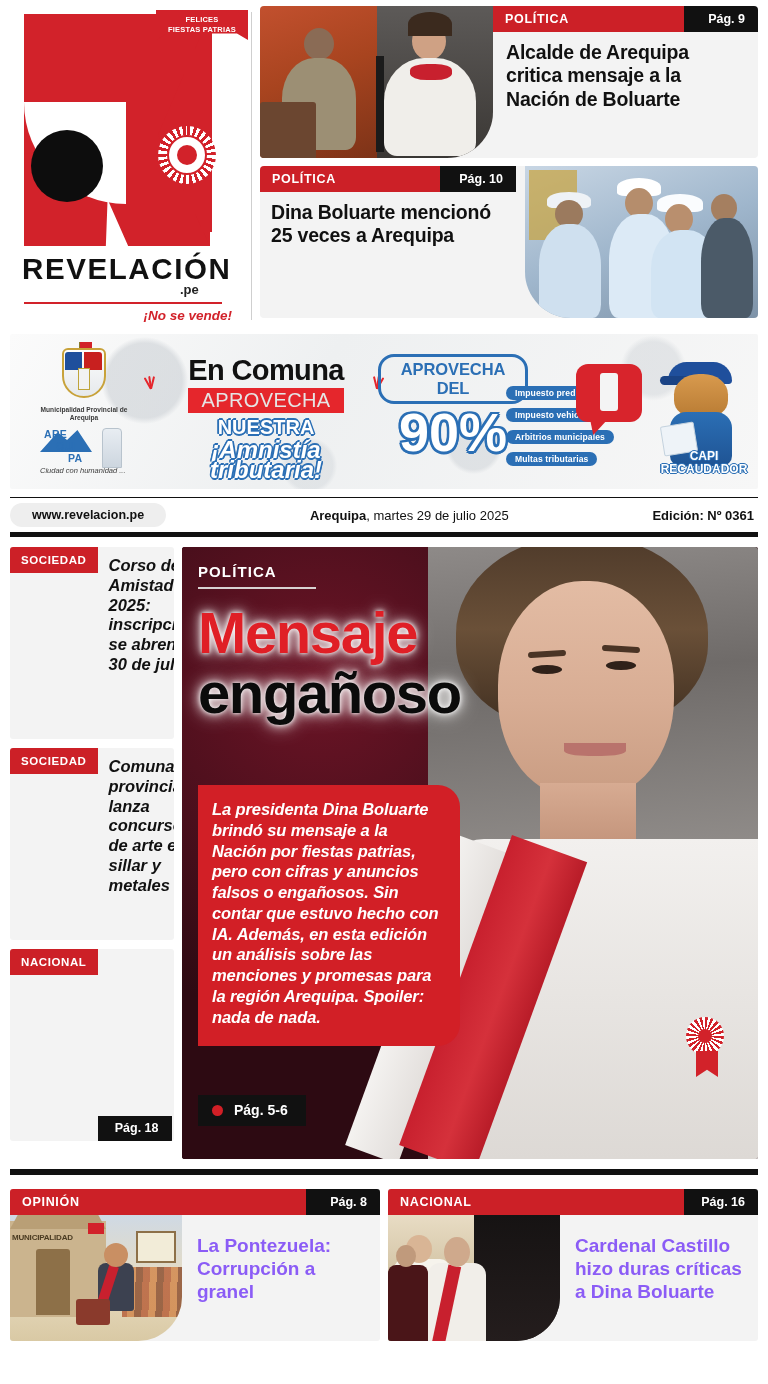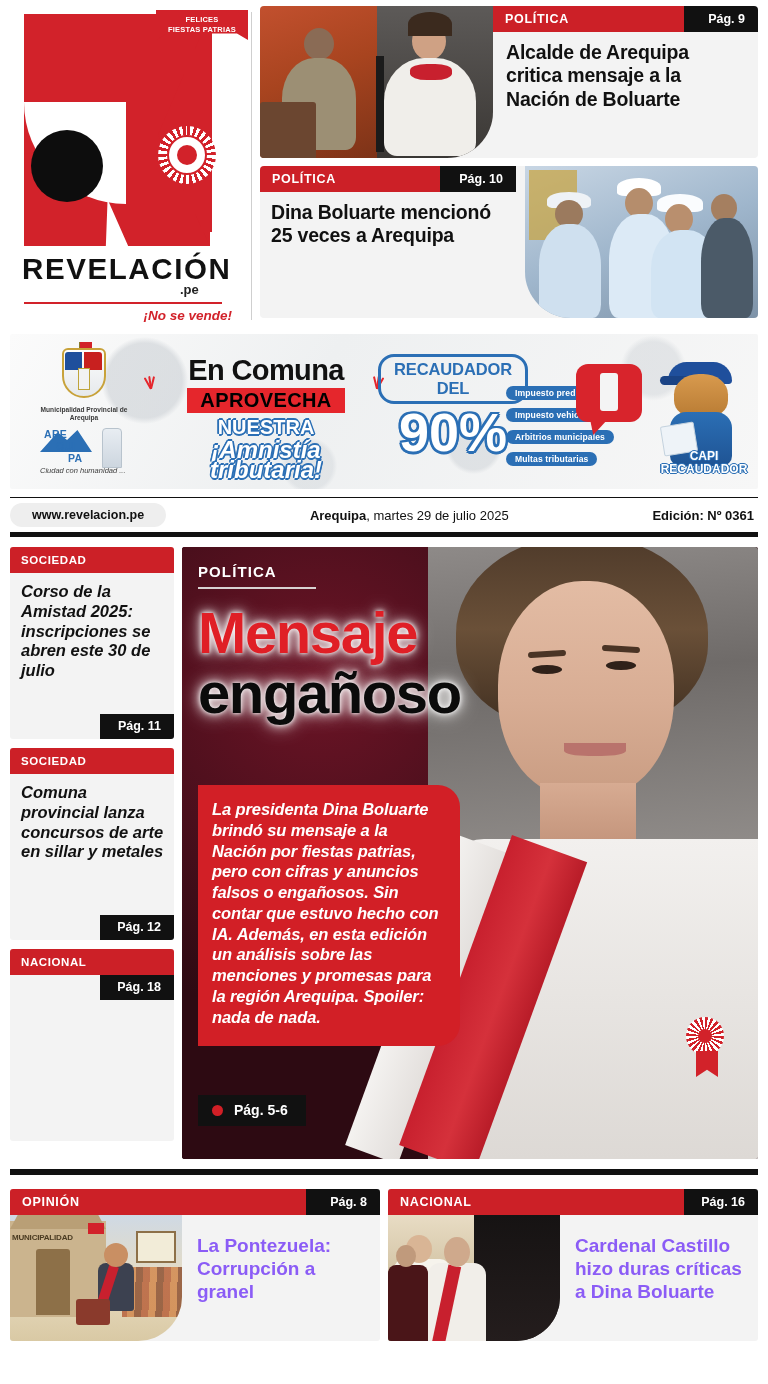--- a/index.html
+++ b/index.html
@@ -124,22 +124,22 @@
     -webkit-clip-path:polygon(0 100%,34% 10%,52% 46%,72% 0,100% 100%);
     clip-path:polygon(0 100%,34% 10%,52% 46%,72% 0,100% 100%); }
   .aqp-t { position:absolute; color:#2b6fb5; font-weight:bold; font-size:10.5px; letter-spacing:.3px; }
   .aqp-tower { position:absolute; left:62px; top:2px; width:20px; height:40px;
     background:linear-gradient(180deg,#e8edf2,#cdd6df); border:1px solid #b8c3cd; border-radius:4px 4px 0 0; }
   .aqp-slogan { position:absolute; left:0; top:40px; font-size:7.5px; font-style:italic;
     color:#3a3a3a; width:98px; text-align:left; }
 
   .ad-mid { position:absolute; left:150px; top:20px; width:212px; text-align:center; }
   .ad-enjulio { font-size:29px; font-weight:bold; color:#111; letter-spacing:-.6px; line-height:32px; }
-  .ad-aprovecha { display:inline-block; background:#e5262c; color:#000000; font-size:20px;
-    font-weight:bold; letter-spacing:.4px; padding:1px 13px; line-height:23px; margin-top:2px;}
+  .ad-aprovecha { display:inline-block; background:#e5262c; color:#e5e5e5; font-size:20px;
+    font-weight:normal; letter-spacing:.4px; padding:1px 13px; line-height:23px; margin-top:2px;}
   .ad-nuestra { font-size:20px; font-weight:bold; color:#fff; line-height:22px; margin-top:3px;
     text-shadow:-1.6px 0 #2b6fb5,1.6px 0 #2b6fb5,0 -1.6px #2b6fb5,0 1.6px #2b6fb5,1.4px 1.4px #2b6fb5,-1.4px -1.4px #2b6fb5; }
   .ad-amnistia { font-size:24px; font-weight:bold; font-style:italic; color:#fff; line-height:20px; margin-top:2px;
     text-shadow:-1.6px 0 #2b6fb5,1.6px 0 #2b6fb5,0 -1.6px #2b6fb5,0 1.6px #2b6fb5,1.4px 1.4px #2b6fb5,-1.4px -1.4px #2b6fb5; }
   .ad-spark { position:absolute; top:22px; width:30px; height:34px; }
   .ad-spark.l { left:-22px; }
   .ad-spark.r { right:-22px; }
   .ad-spark i { position:absolute; left:12px; top:0; width:2px; height:13px; background:#e5262c; border-radius:2px;
      transform-origin:50% 100%; }
 
@@ -180,21 +180,21 @@
   .url-pill { background:#eeeeee; border-radius:13px; padding:5px 22px; font-size:12.5px;
     font-weight:bold; color:#111; }
   .date-center { flex:1; text-align:center; font-size:13px; color:#111; }
   .date-center b { font-weight:bold; }
   .edicion { font-size:13px; font-weight:bold; color:#111; padding-right:4px; }
   .rule-thick { margin:0 10px; width:748px; height:5px; background:#111; }
 
   
   .main { margin:10px 10px 0 10px; width:748px; height:612px; display:flex; gap:8px; }
   .side { width:164px; display:flex; flex-direction:column; gap:9px; }
-  .side-card { background:#f3f3f3; border-radius:3px; overflow:hidden; display:flex; flex-direction:column; }
+  .side-card { background:#f3f3f3; border-radius:3px; overflow:hidden; display:flex; flex-direction:row; }
   .side-card .tag { padding:0 11px; font-size:11.5px; height:26px; flex:0 0 26px; letter-spacing:.6px;}
   .side-head { font-size:16.5px; font-weight:bold; line-height:1.2; padding:9px 10px 6px 11px; color:#111; flex:1;font-style:italic;}
   .side-pag { align-self:flex-end; background:#111; color:#fff; font-size:12.5px; font-weight:bold;
     padding:5px 13px 6px 13px; min-width:74px; text-align:right; }
 
   
   .feature { flex:1; position:relative; border-radius:3px; overflow:hidden; background:#2a0d12; }
   .feat-bg { position:absolute; inset:0;
     background:
       radial-gradient(ellipse 60% 55% at 24% 22%, #6d1426 0%, #4a0f1c 55%, #2d0a12 100%),
@@ -401,21 +401,21 @@
           <i style="transform:rotate(8deg)"></i>
           <i style="transform:rotate(-14deg)"></i>
       </div>
       <div class="ad-enjulio">En Comuna</div>
       <div class="ad-aprovecha">APROVECHA</div>
       <div class="ad-nuestra">NUESTRA</div>
       <div class="ad-amnistia">¡Amnistía tributaria!</div>
     </div>
 
     <div class="ad-right">
-      <div class="ad-desc">RECAUDADOR DEL</div>
+      <div class="ad-desc">APROVECHA DEL</div>
       <div class="ad-90">90%</div>
     </div>
 
     <ul class="ad-list">
       <li>Impuesto predial</li><br>
       <li>Impuesto vehicular</li><br>
       <li>Arbitrios municipales</li><br>
       <li>Multas tributarias</li>
     </ul>
 

